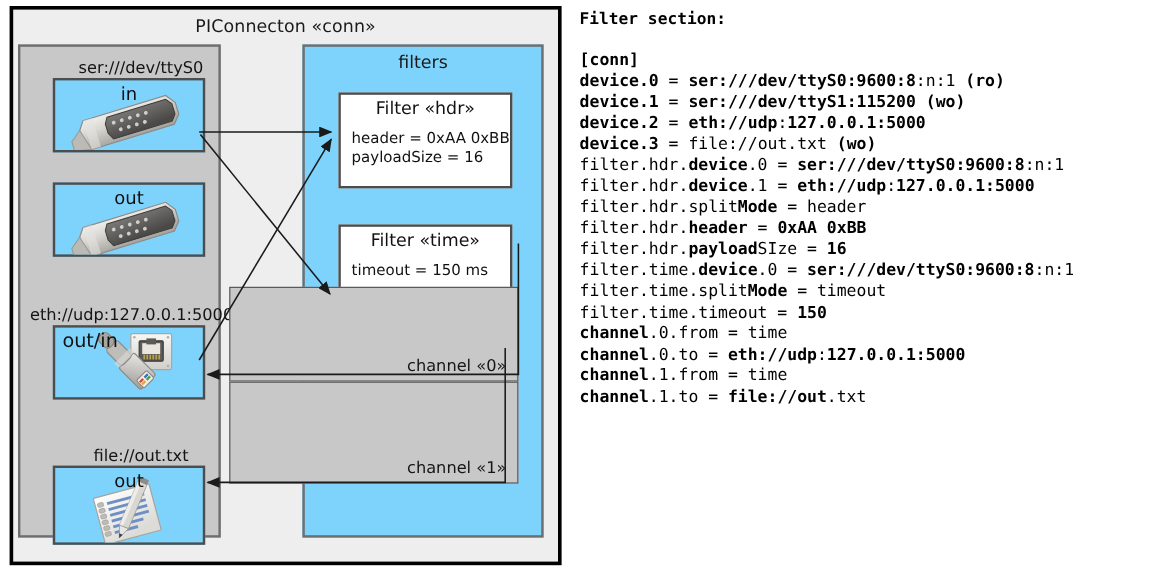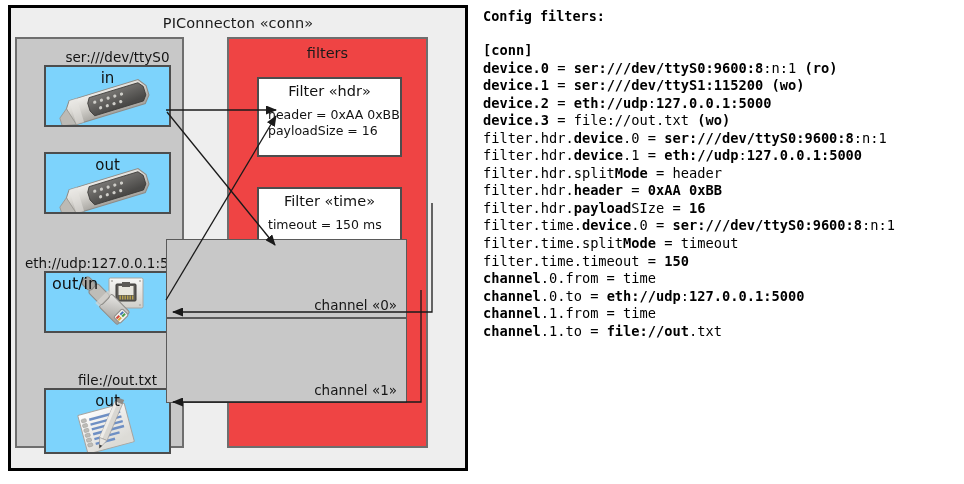--- a/index.html
+++ b/index.html
@@ -22,22 +22,22 @@
     font-size:14.5px;color:#1a1a1a;letter-spacing:.1px;
   }
 
   
   .group-devices{
     position:absolute;left:15px;top:37px;width:169px;height:411px;
     background:#c8c8c8;border:2px solid #6e6e6e;box-sizing:border-box;
   }
   
   .group-filters{
-    position:absolute;left:227px;top:37px;width:201px;height:411px;
-    background:#ef4444;border:2px solid #6e6e6e;box-sizing:border-box;
+    position:absolute;left:252px;top:37px;width:201px;height:411px;
+    background:#7dd3fc;border:2px solid #6e6e6e;box-sizing:border-box;
   }
   .group-title{
     position:absolute;left:0;top:6px;width:100%;text-align:center;
     font-size:14.5px;color:#1a1a1a;
   }
 
   
   .dev{position:absolute;left:27px;width:147px;}
   .dev-label{
     font-size:13.5px;color:#141414;text-align:center;
@@ -316,15 +316,15 @@
       <line x1="166" y1="300" x2="276" y2="116" marker-end="url(#ah)"></line>
 
       <path d="M432,203 L432,312 L173,312" marker-end="url(#ah)"></path>
 
       <path d="M421,290 L421,402 L173,402" marker-end="url(#ah)"></path>
     </g>
   </svg>
 </div>
 
 <div id="config">
-  <div class="config-heading">Config filters:</div>
+  <div class="config-heading">Filter section:</div>
   <div class="config-body" id="config-body"><span class="ln"><b>[conn]</b></span><span class="ln"><b>device.0</b><span> = </span><b>ser:///dev/ttyS0:9600:8</b><span>:n:1 </span><b>(ro)</b></span><span class="ln"><b>device.1</b><span> = </span><b>ser:///dev/ttyS1:115200</b><span> </span><b>(wo)</b></span><span class="ln"><b>device.2</b><span> = </span><b>eth://udp</b><span>:</span><b>127.0.0.1:5000</b></span><span class="ln"><b>device.3</b><span> = </span><span>file://out</span><span>.txt </span><b>(wo)</b></span><span class="ln"><span>filter.hdr.</span><b>device</b><span>.0 = </span><b>ser:///dev/ttyS0:9600:8</b><span>:n:1</span></span><span class="ln"><span>filter.hdr.</span><b>device</b><span>.1 = </span><b>eth://udp</b><span>:</span><b>127.0.0.1:5000</b></span><span class="ln"><span>filter.hdr.</span><span>split</span><b>Mode</b><span> = header</span></span><span class="ln"><span>filter.hdr.</span><b>header</b><span> = </span><b>0xAA 0xBB</b></span><span class="ln"><span>filter.hdr.</span><b>payload</b><span>SIze = </span><b>16</b></span><span class="ln"><span>filter.time.</span><b>device</b><span>.0 = </span><b>ser:///dev/ttyS0:9600:8</b><span>:n:1</span></span><span class="ln"><span>filter.time.</span><span>split</span><b>Mode</b><span> = timeout</span></span><span class="ln"><span>filter.time.timeout = </span><b>150</b></span><span class="ln"><b>channel</b><span>.0.from = time</span></span><span class="ln"><b>channel</b><span>.0.to = </span><b>eth://udp</b><span>:</span><b>127.0.0.1:5000</b></span><span class="ln"><b>channel</b><span>.1.from = time</span></span><span class="ln"><b>channel</b><span>.1.to = </span><b>file://out</b><span>.txt</span></span></div>
 </div>
 
 </body></html>

